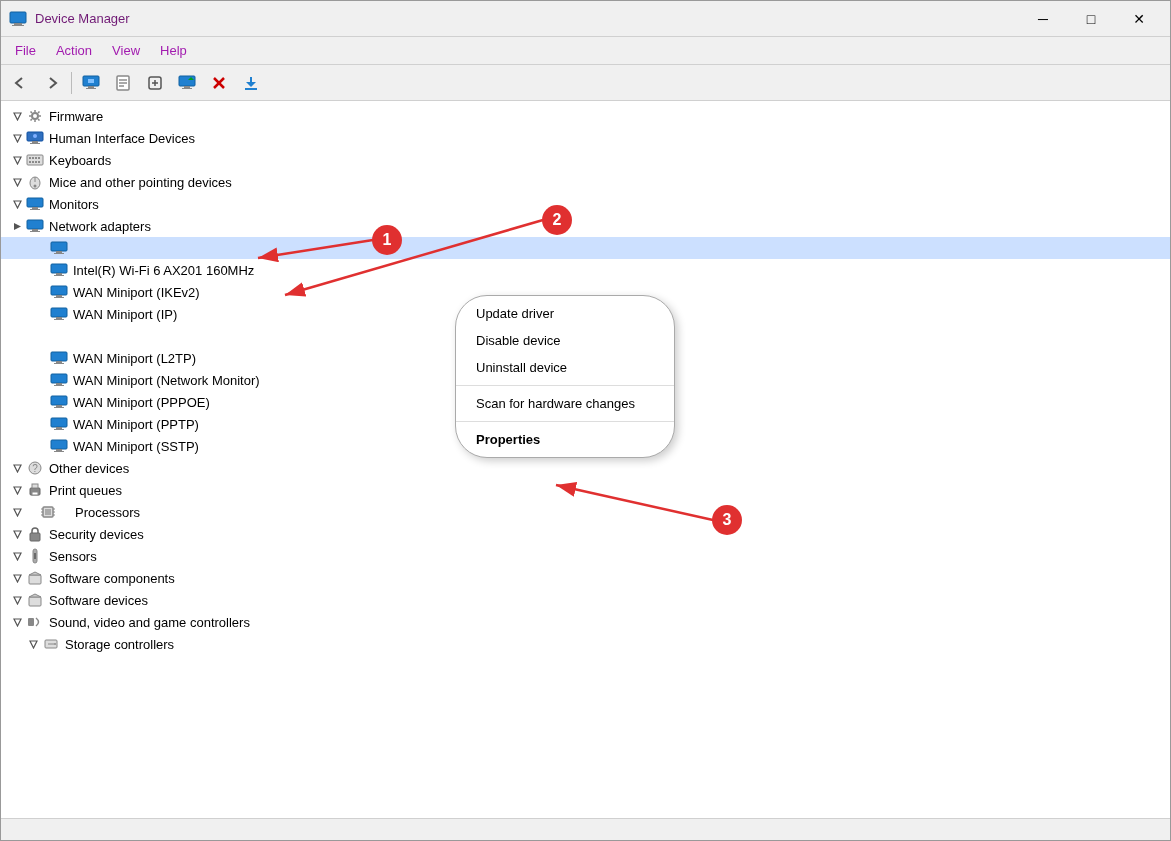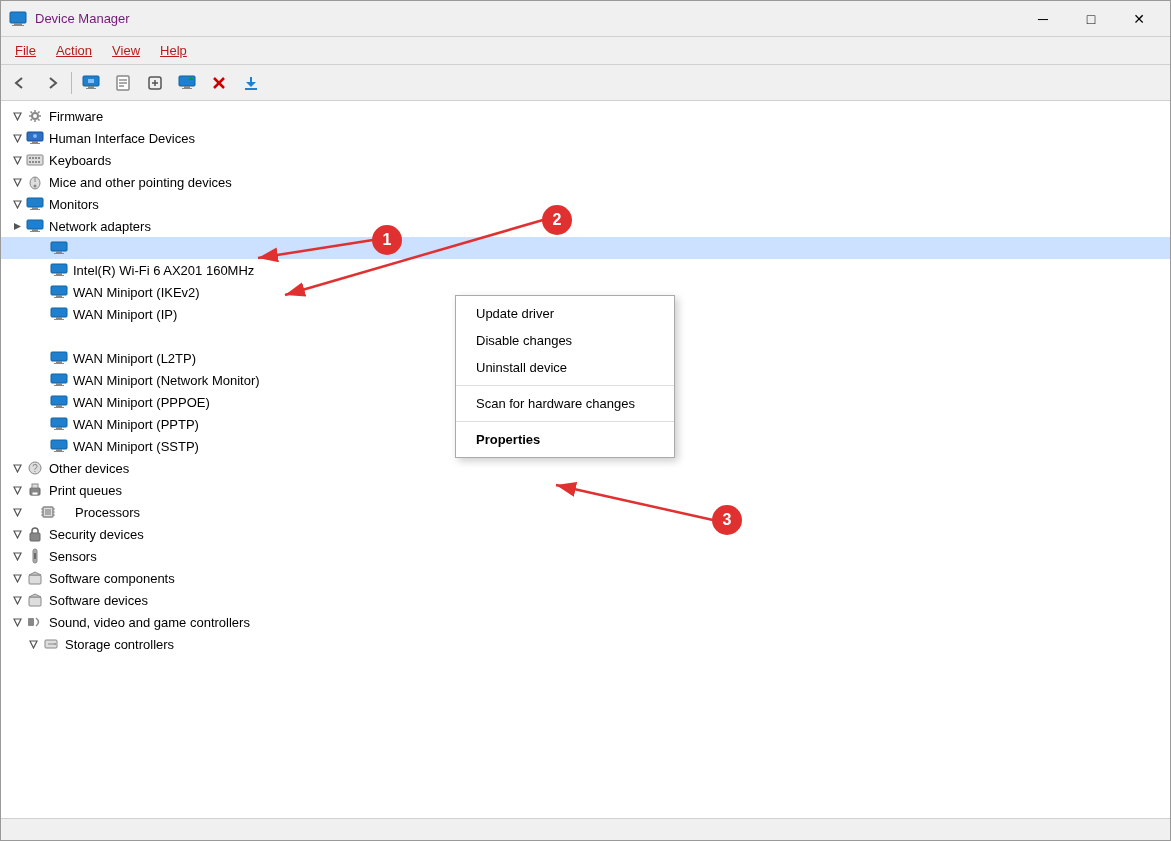--- a/index.html
+++ b/index.html
@@ -70,22 +70,21 @@
       align-items: center;
       padding: 0 4px;
       background: #f0f0f0;
       border-bottom: 1px solid #d0d0d0;
       flex-shrink: 0;
     }
     .menu-item {
       padding: 2px 10px;
       cursor: pointer;
       font-size: 13px;
-      color: #b91c1c;
-      text-decoration: underline;
+      color: #a21caf;
     }
 
     
     .toolbar {
       height: 36px;
       display: flex;
       align-items: center;
       padding: 2px 4px;
       background: #f0f0f0;
       border-bottom: 1px solid #d0d0d0;
@@ -662,23 +661,23 @@
           <span class="tree-label">Storage controllers</span>
         </div>
       </div>
   </div>
 
   <div class="status-bar">
     <span></span>
   </div>
 </div>
 
-<div class="context-menu" id="context-menu" style="position:absolute; top:295px; left:455px;">
+<div class="context-menu" id="context-menu" style="position:absolute; top:295px; left:455px;border-radius:32px;">
   <div class="context-menu-item">Update driver</div>
-  <div class="context-menu-item">Disable changes</div>
+  <div class="context-menu-item">Disable device</div>
   <div class="context-menu-item">Uninstall device</div>
   <div class="context-menu-sep"></div>
   <div class="context-menu-item">Scan for hardware changes</div>
   <div class="context-menu-sep"></div>
   <div class="context-menu-item bold">Properties</div>
 </div>
 
 <div class="annotation-circle" style="top:225px; left:372px;">1</div>
 <div class="annotation-circle" style="top:205px; left:542px;">2</div>
 <div class="annotation-circle" style="top:505px; left:712px;">3</div>

